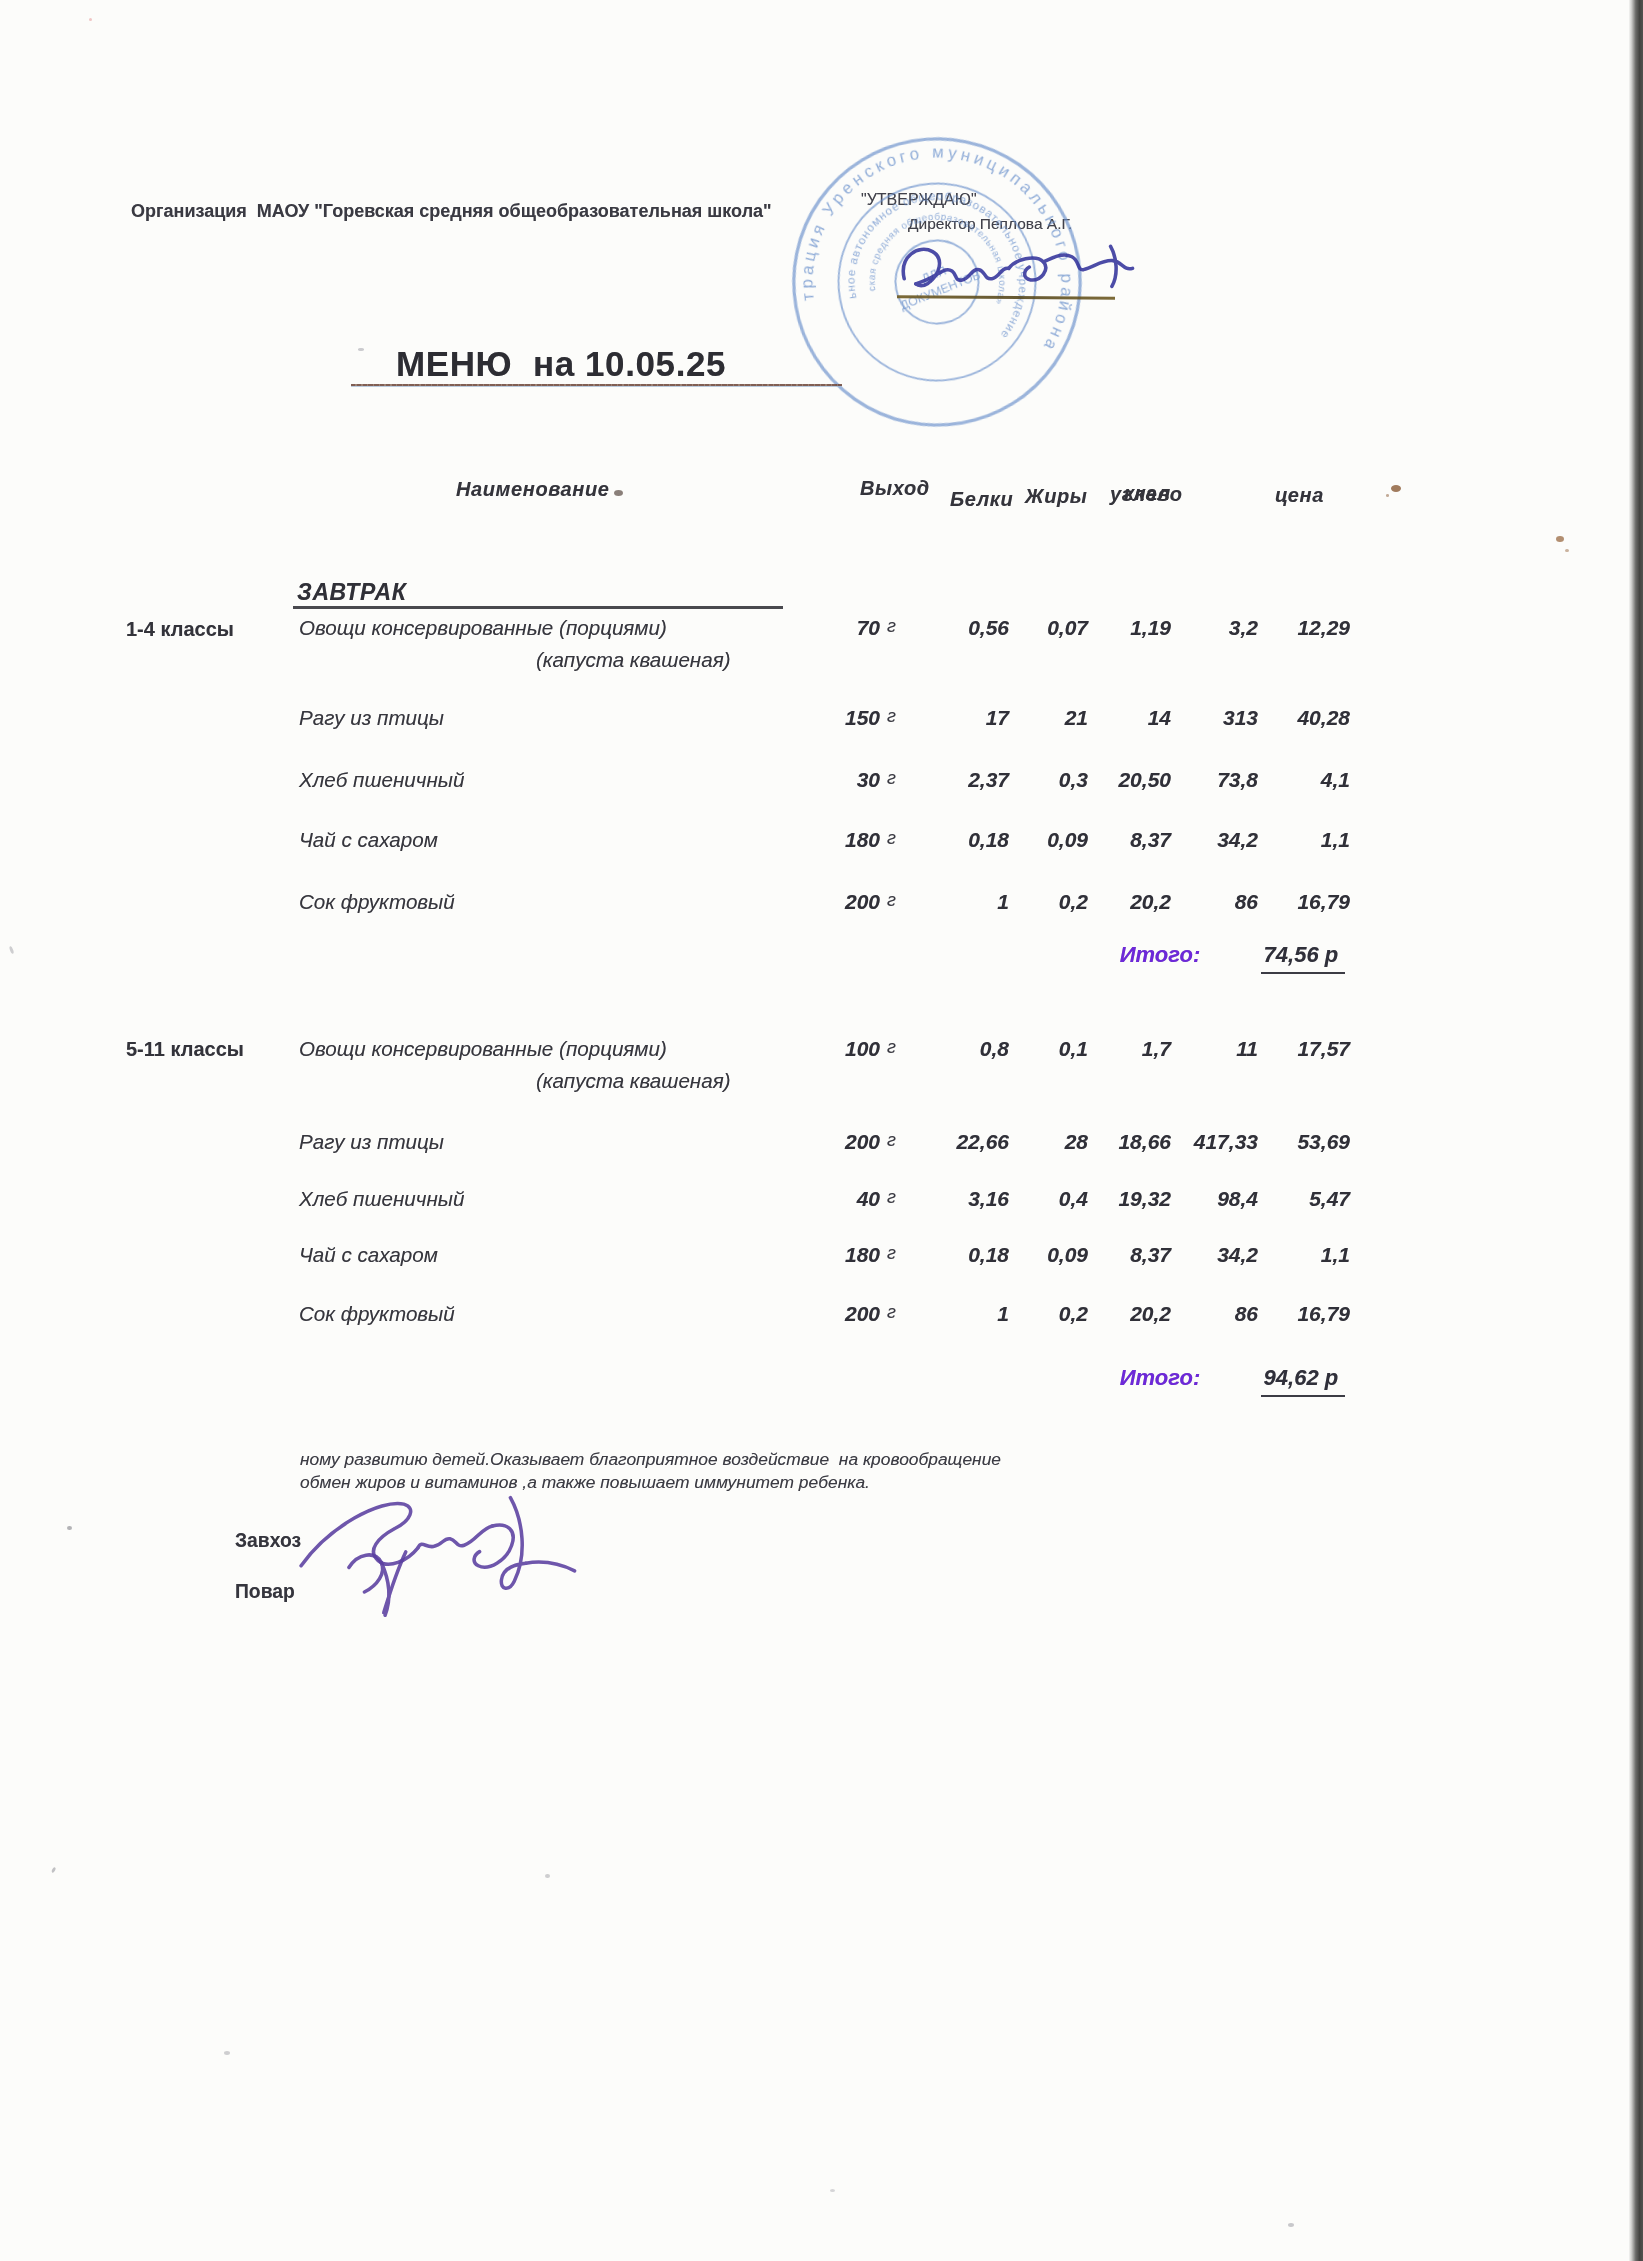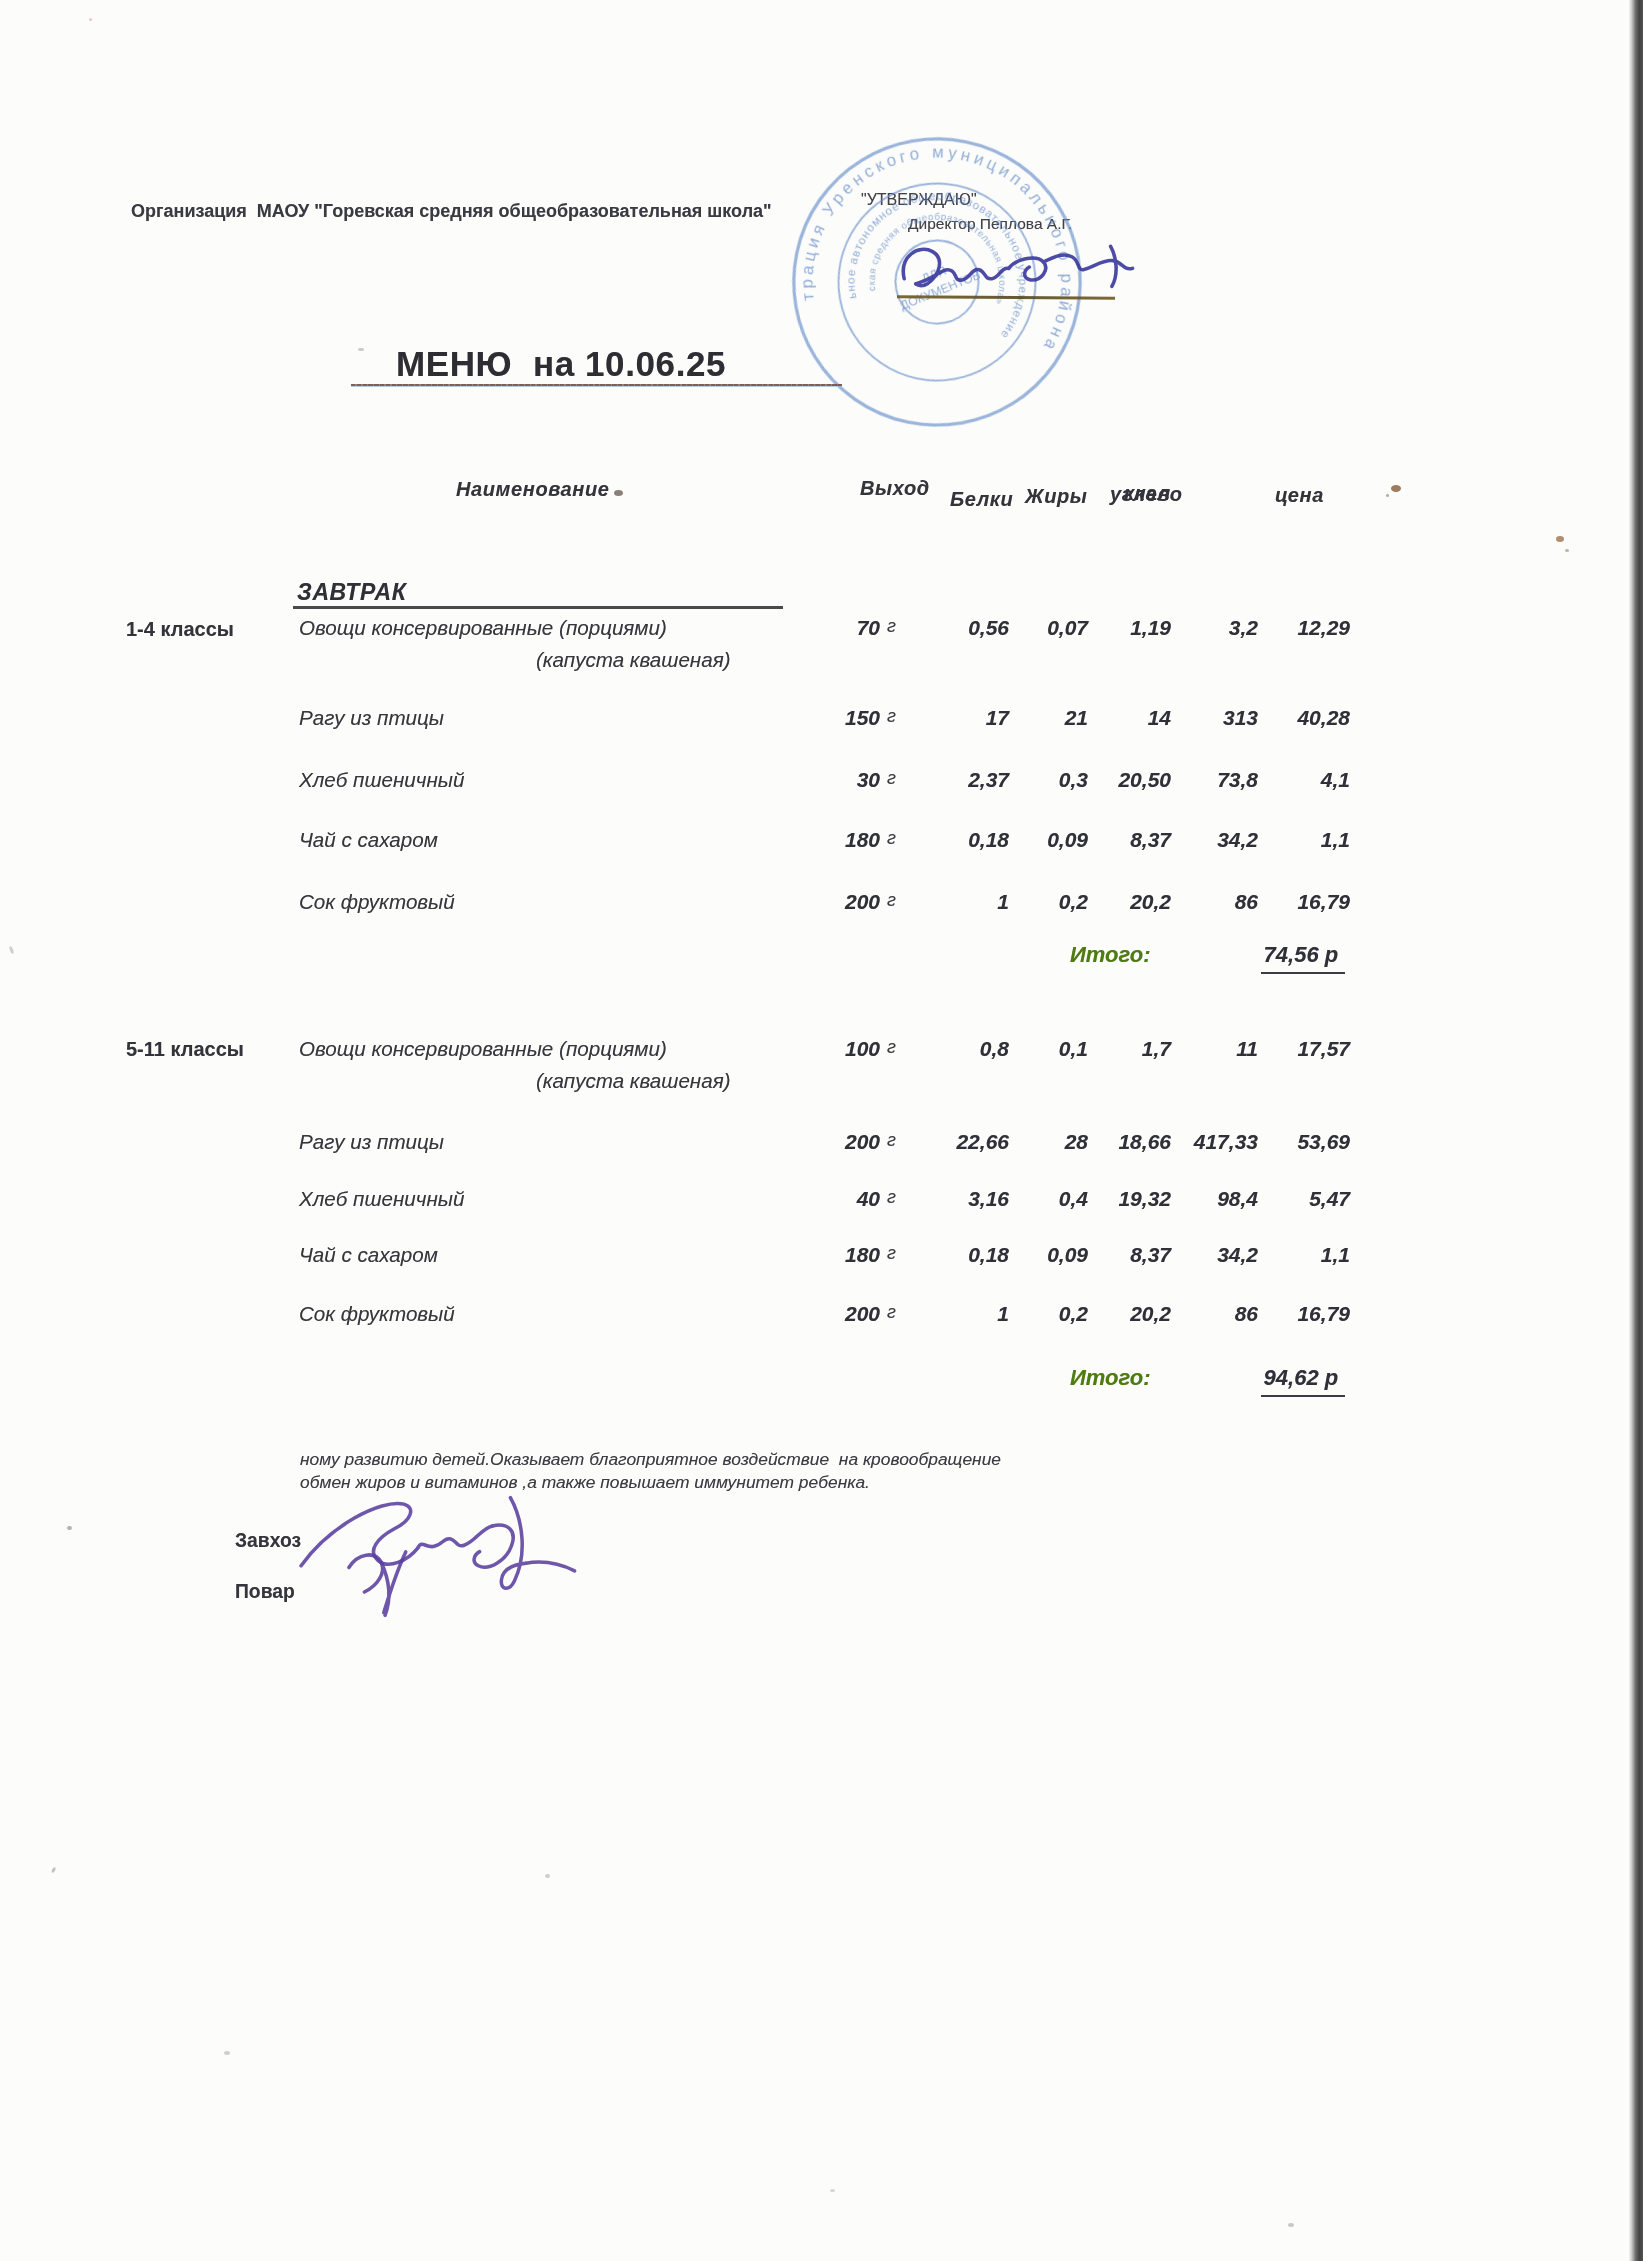--- a/index.html
+++ b/index.html
@@ -33,22 +33,22 @@
   .num    { font-size:21px; font-weight:bold; font-style:italic; text-align:right; color:#303038; }
   .out    { left:735px; width:145px; }
   .unit   { left:887px; font-size:18px; font-style:italic; color:#3a3a42; }
   .prot   { left:902px; width:107px; }
   .fat    { left:1009px; width:79px; }
   .carb   { left:1089px; width:82px; }
   .kcal   { left:1173px; width:85px; }
   .price  { left:1259px; width:91px; }
 
   .trow { position:absolute; left:0; width:1644px; height:34px; }
-  .tlabel { position:absolute; left:1070px; width:180px; text-align:left;
-            font-size:22px; font-weight:bold; font-style:italic; color:#4d7c0f; text-shadow:0 0 0.6px rgba(40,40,55,.35);}
+  .tlabel { position:absolute; left:1070px; width:180px; text-align:center;
+            font-size:22px; font-weight:bold; font-style:italic; color:#6d28d9; text-shadow:0 0 0.6px rgba(40,40,55,.35);}
   .tvalue { position:absolute; left:1261px; font-size:22px; font-weight:bold; font-style:italic; color:#30303a;
             border-bottom:2.6px solid #3c3c44; padding:0 6.4px 3.9px 2.6px; text-shadow:0 0 0.6px rgba(40,40,55,.35);}
 
   .noteline { font-size:17.4px; font-style:italic; color:#3b3b43; left:300px; }
 
   .signer { font-size:19.3px; font-weight:bold; color:#35353d; left:235px; }
 
   .stamp { position:absolute; left:788px; top:133px; width:298px; height:298px;
            transform:rotate(-10deg); filter:blur(0.4px); opacity:.92; pointer-events:none; }
   .sig   { position:absolute; pointer-events:none; filter:blur(0.3px); }
@@ -101,21 +101,21 @@
     <g fill="none" stroke="#34349b" stroke-width="5.5" stroke-linecap="round" opacity="0.88">
       <path d="M 22,80 C 14,46 44,26 66,38 C 84,48 78,74 58,88 C 52,92 44,92 40,88"></path>
       <path d="M 40,88 C 74,78 84,60 96,68 C 104,74 100,84 112,82 C 124,80 126,64 138,66 C 148,68 146,82 158,80 C 170,78 172,62 184,64"></path>
       <path d="M 184,64 C 194,50 226,42 238,54 C 248,66 234,84 218,82 C 206,80 206,68 216,62"></path>
       <path d="M 238,54 C 258,44 270,40 282,46 C 294,52 290,68 300,66 C 316,62 330,50 346,52 C 360,54 362,68 376,64"></path>
       <path d="M 342,30 C 352,48 354,74 344,92"></path>
     </g>
   </svg>
   <div class="dir-underline"></div>
 
-  <div class="t title">МЕНЮ  на 10.06.25</div>
+  <div class="t title">МЕНЮ  на 10.05.25</div>
   <div class="title-line1"></div>
   <div class="title-line2"></div>
 
   <span class="hdr" style="left:456px;  top:478px;text-align:center;">Наименование</span>
   <span class="hdr" style="left:860px; top:477px;">Выход</span>
   <span class="hdr" style="left:950px; top:488px;">Белки</span>
   <span class="hdr" style="left:1025px; top:485px;">Жиры</span>
   <span class="hdr" style="left:1110px; top:483px;">углево</span>
   <span class="hdr" style="left:1124px; top:482px;">ккал</span>
   <span class="hdr" style="left:1275px; top:484px;">цена</span>

